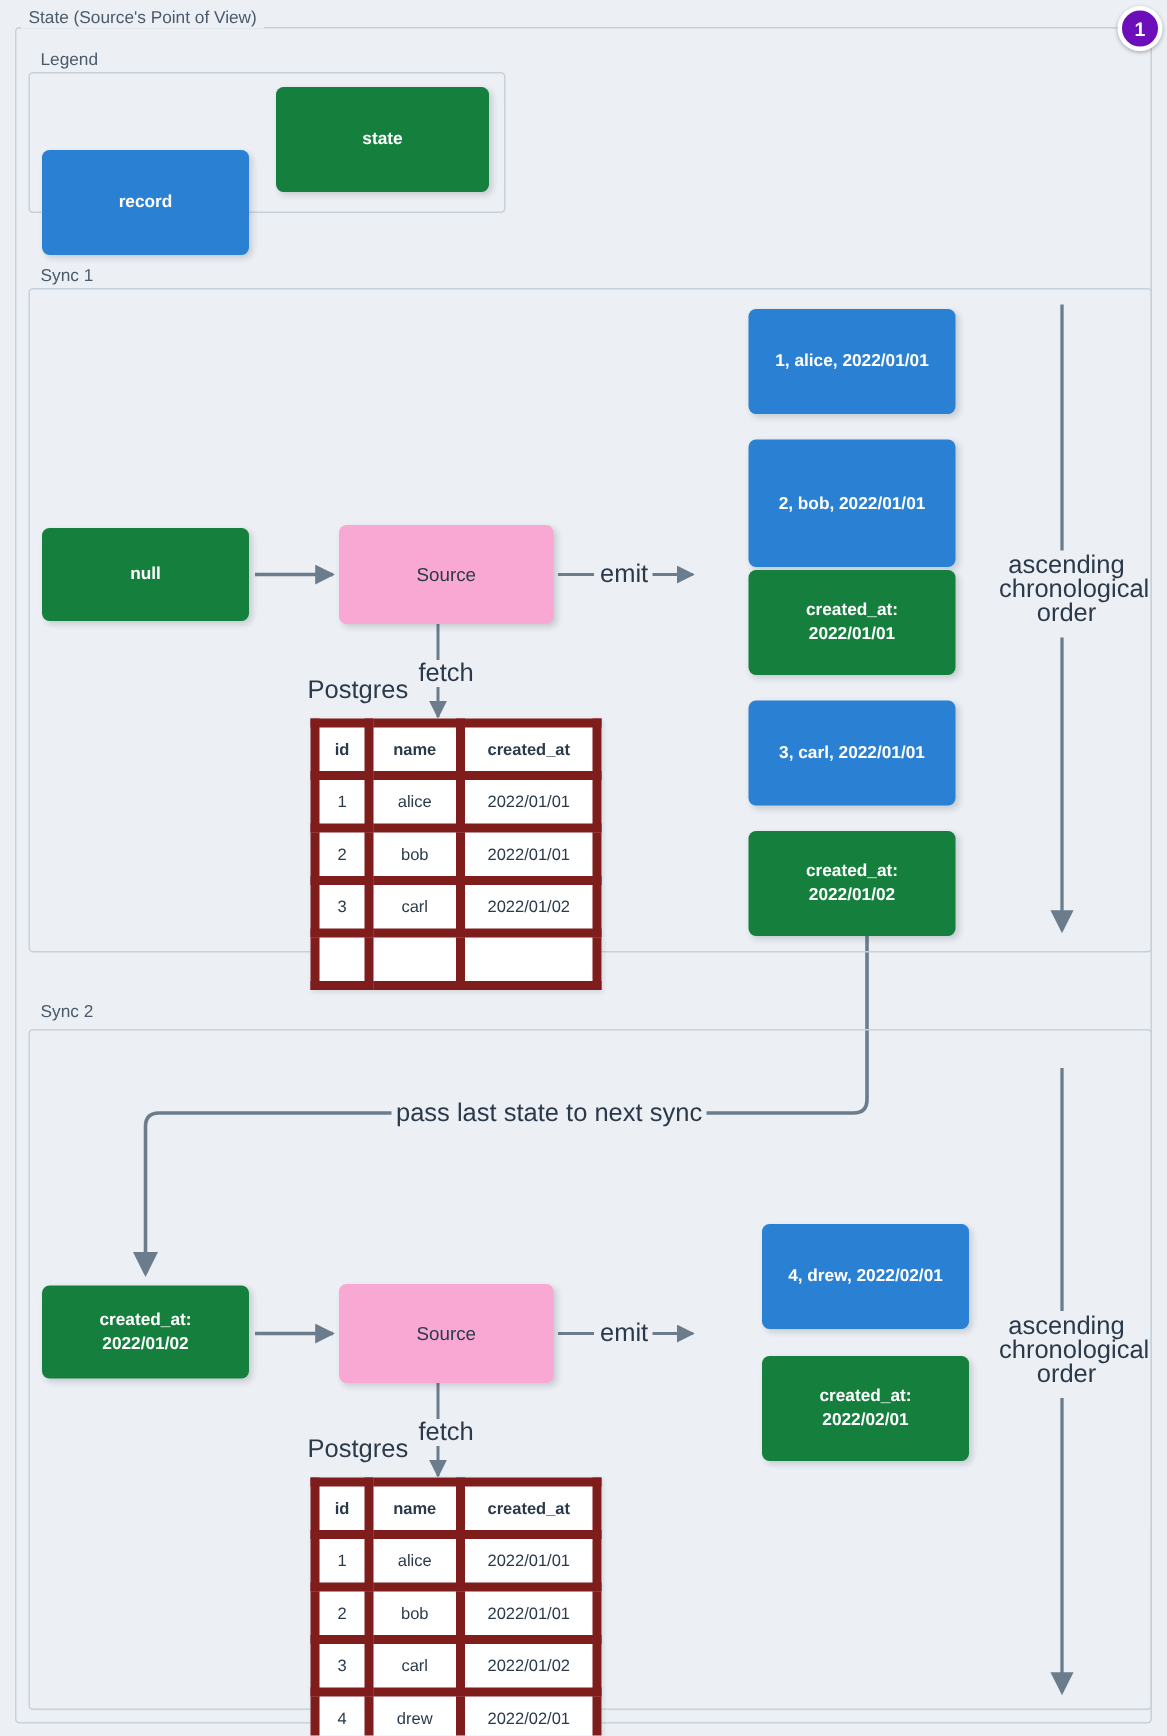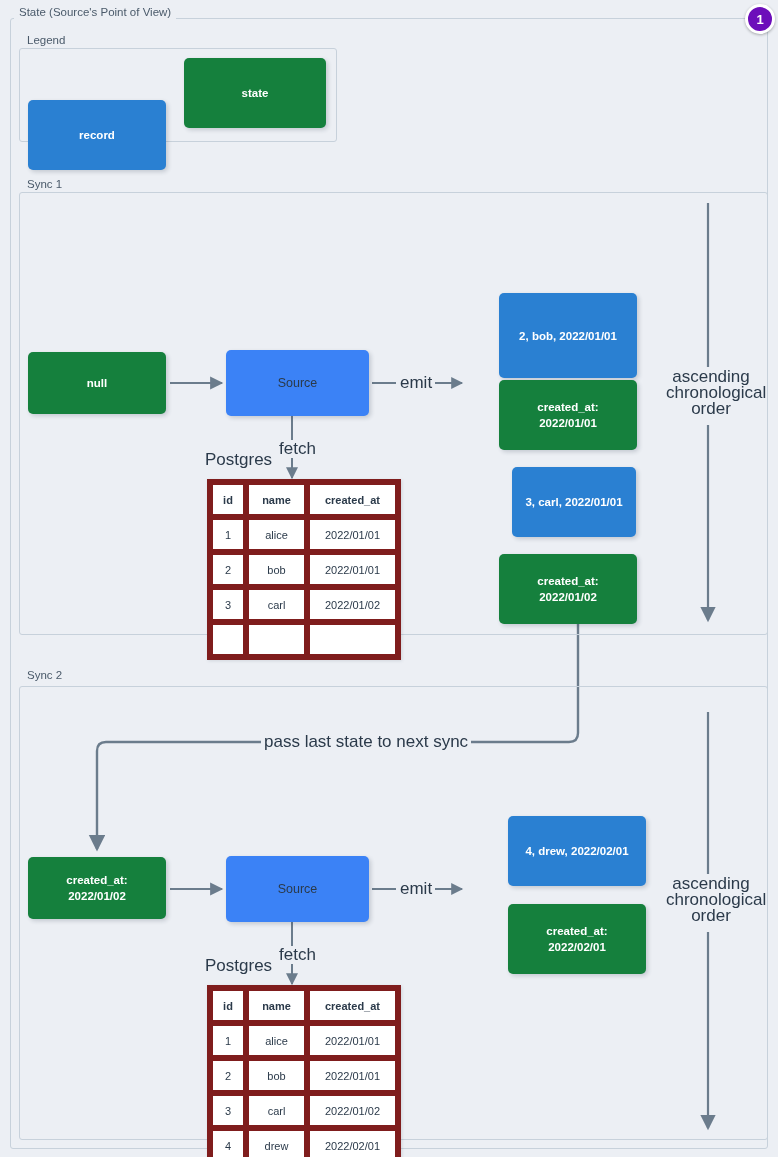--- a/index.html
+++ b/index.html
@@ -24,21 +24,21 @@
     border-radius:5px;
     display:flex;align-items:center;justify-content:center;
     text-align:center;
     box-sizing:border-box;
     box-shadow:2px 2px 4px rgba(40,55,75,.20);
     font-size:11.5px;
     line-height:16px;
   }
   .box.record{background:#2a80d2;color:#ffffff;font-weight:bold;}
   .box.state{background:#15803d;color:#ffffff;font-weight:bold;}
-  .box.plain{background:#3b82f6;color:#2b3a4a;font-weight:normal;font-size:12.5px;}
+  .box.plain{background:#f9a8d4;color:#2b3a4a;font-weight:normal;font-size:12.5px;}
 
   
   .lbl{position:absolute;font-size:17px;color:#2b3a4a;white-space:nowrap;line-height:15px;}
   .lbl.center{text-align:center;}
   .lbl.bg{background:#eceff4;padding:0 3px;}
 
   
   table.pg{
     position:absolute;
     border-collapse:collapse;
@@ -166,28 +166,31 @@
         <td class="c-created">2022/01/02</td>
       </tr>
       <tr>
         <td class="c-id"></td>
         <td class="c-name"></td>
         <td class="c-created"></td>
       </tr>
     </tbody>
   </table>
 
+  <div class="box record" style="left:499px;top:206px;width:138px;height:70px;">
+    <span>1, alice, 2022/01/01</span>
+  </div>
   <div class="box record" style="left:499px;top:293px;width:138px;height:85px;">
     <span>2, bob, 2022/01/01</span>
   </div>
   <div class="box state" style="left:499px;top:380px;width:138px;height:70px;flex-direction:column;">
     <span>created_at:</span>
     <span>2022/01/01</span>
   </div>
-  <div class="box record" style="left:512px;top:467px;width:124px;height:70px;">
+  <div class="box record" style="left:499px;top:467px;width:138px;height:70px;">
     <span>3, carl, 2022/01/01</span>
   </div>
   <div class="box state" style="left:499px;top:554px;width:138px;height:70px;flex-direction:column;">
     <span>created_at:</span>
     <span>2022/01/02</span>
   </div>
 
   <div class="lbl center bg" style="left:663px;top:369px;width:90px;white-space:normal;line-height:16px;">
     <div>ascending</div>
     <div>chronological</div>

